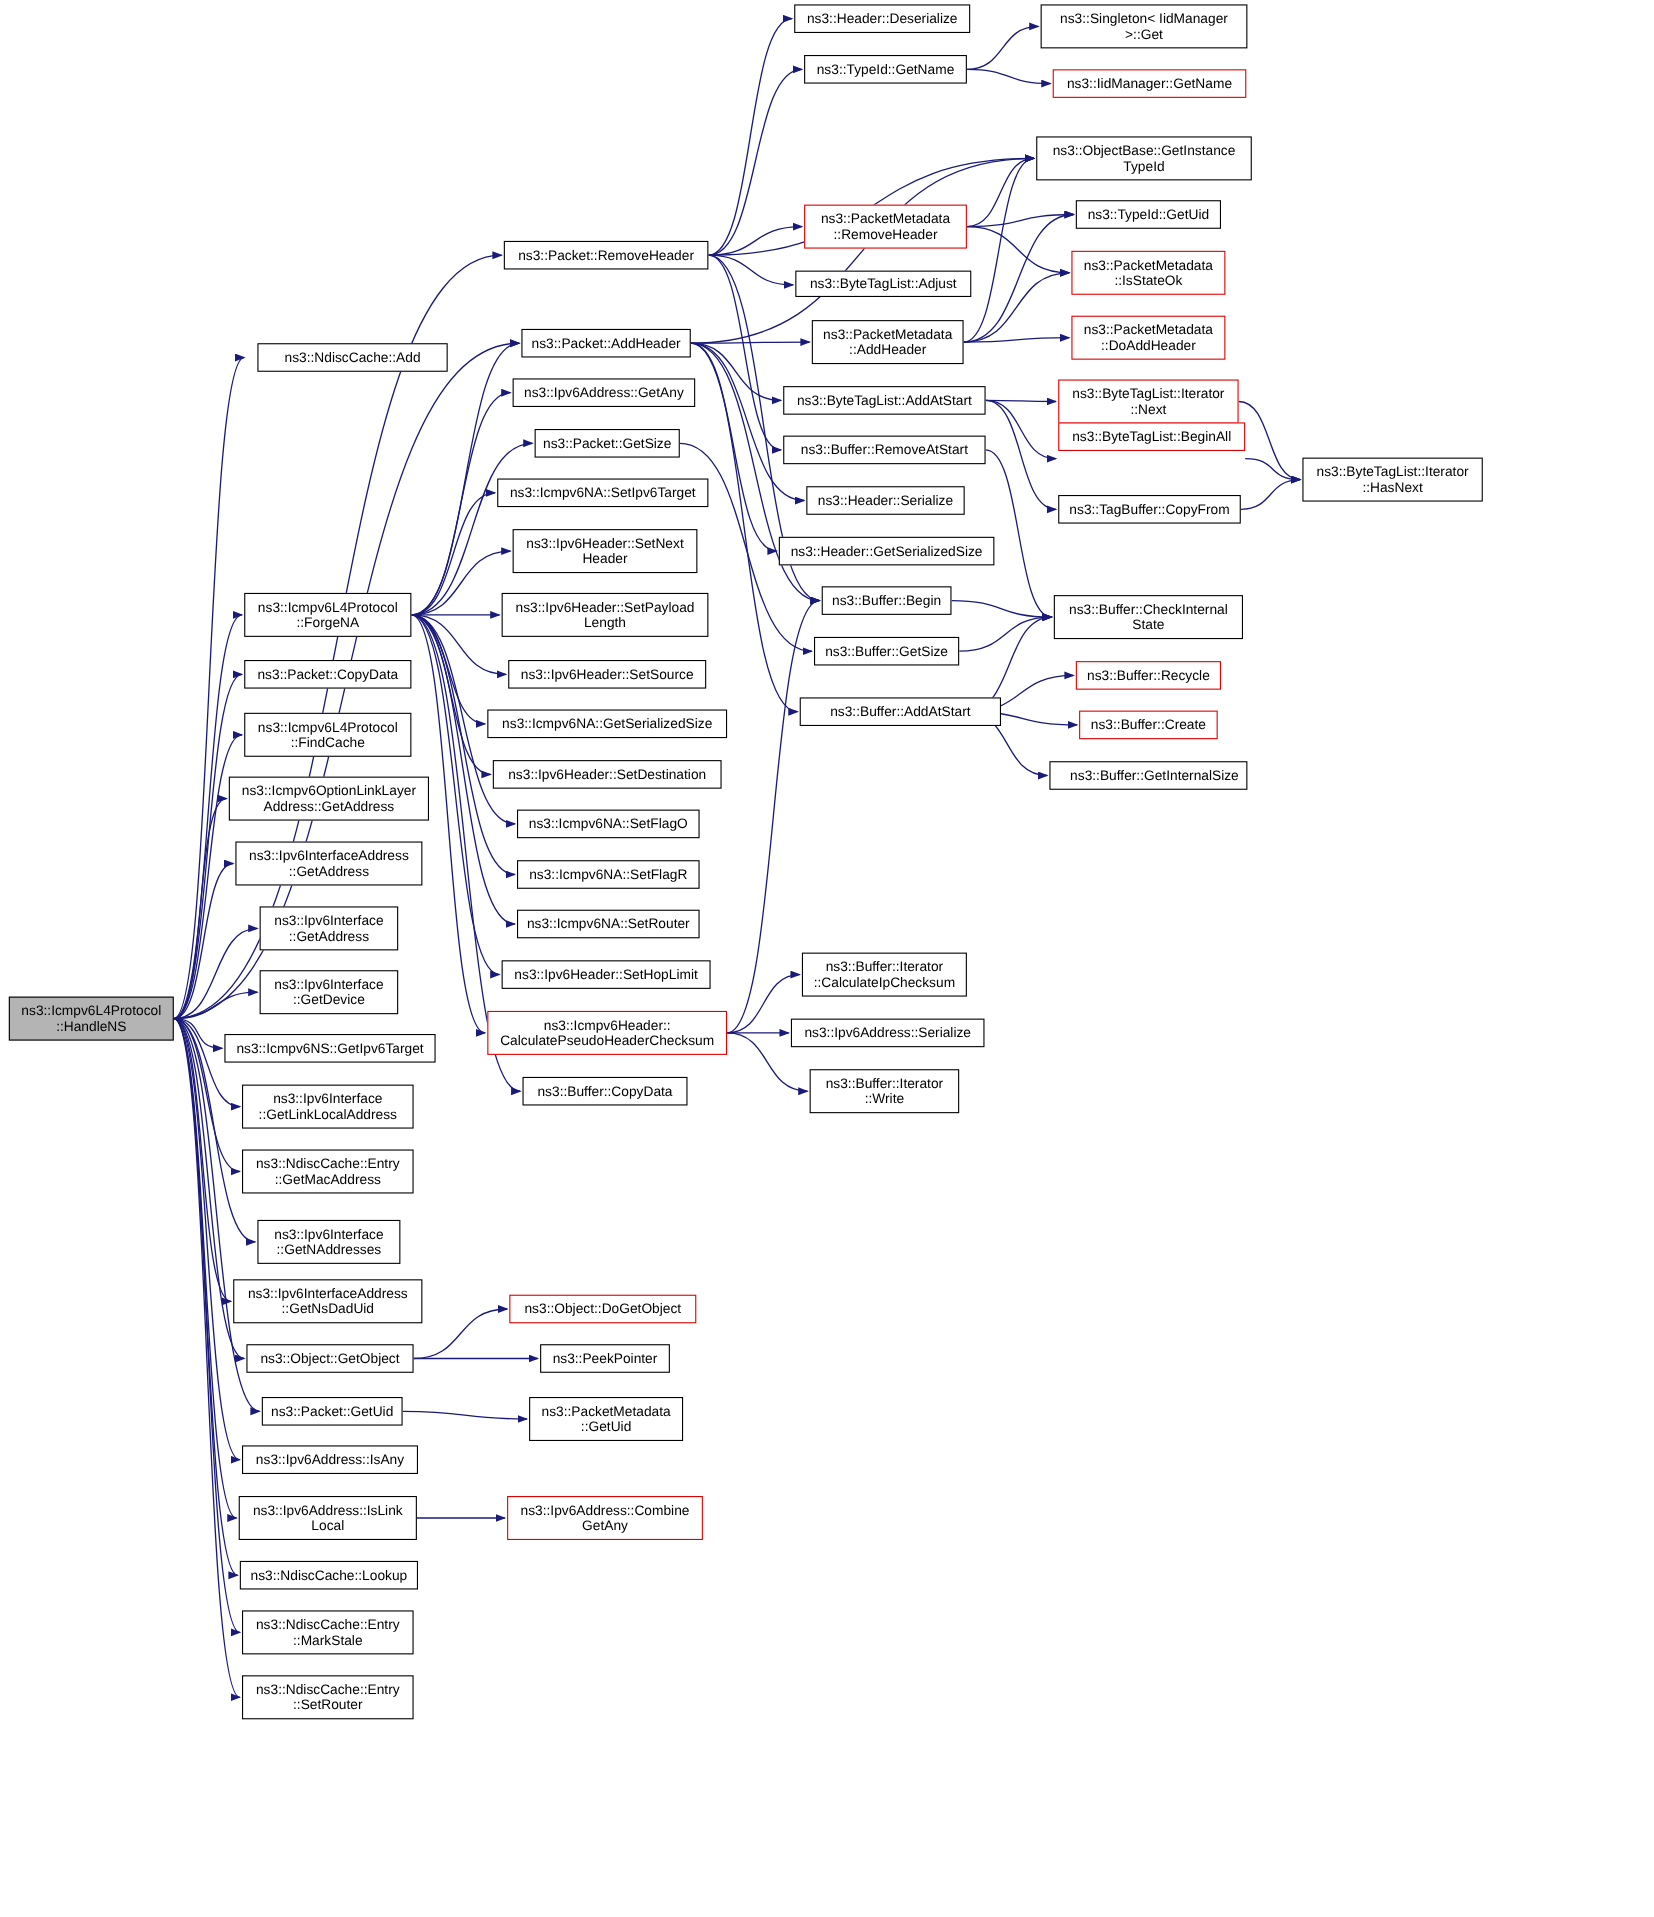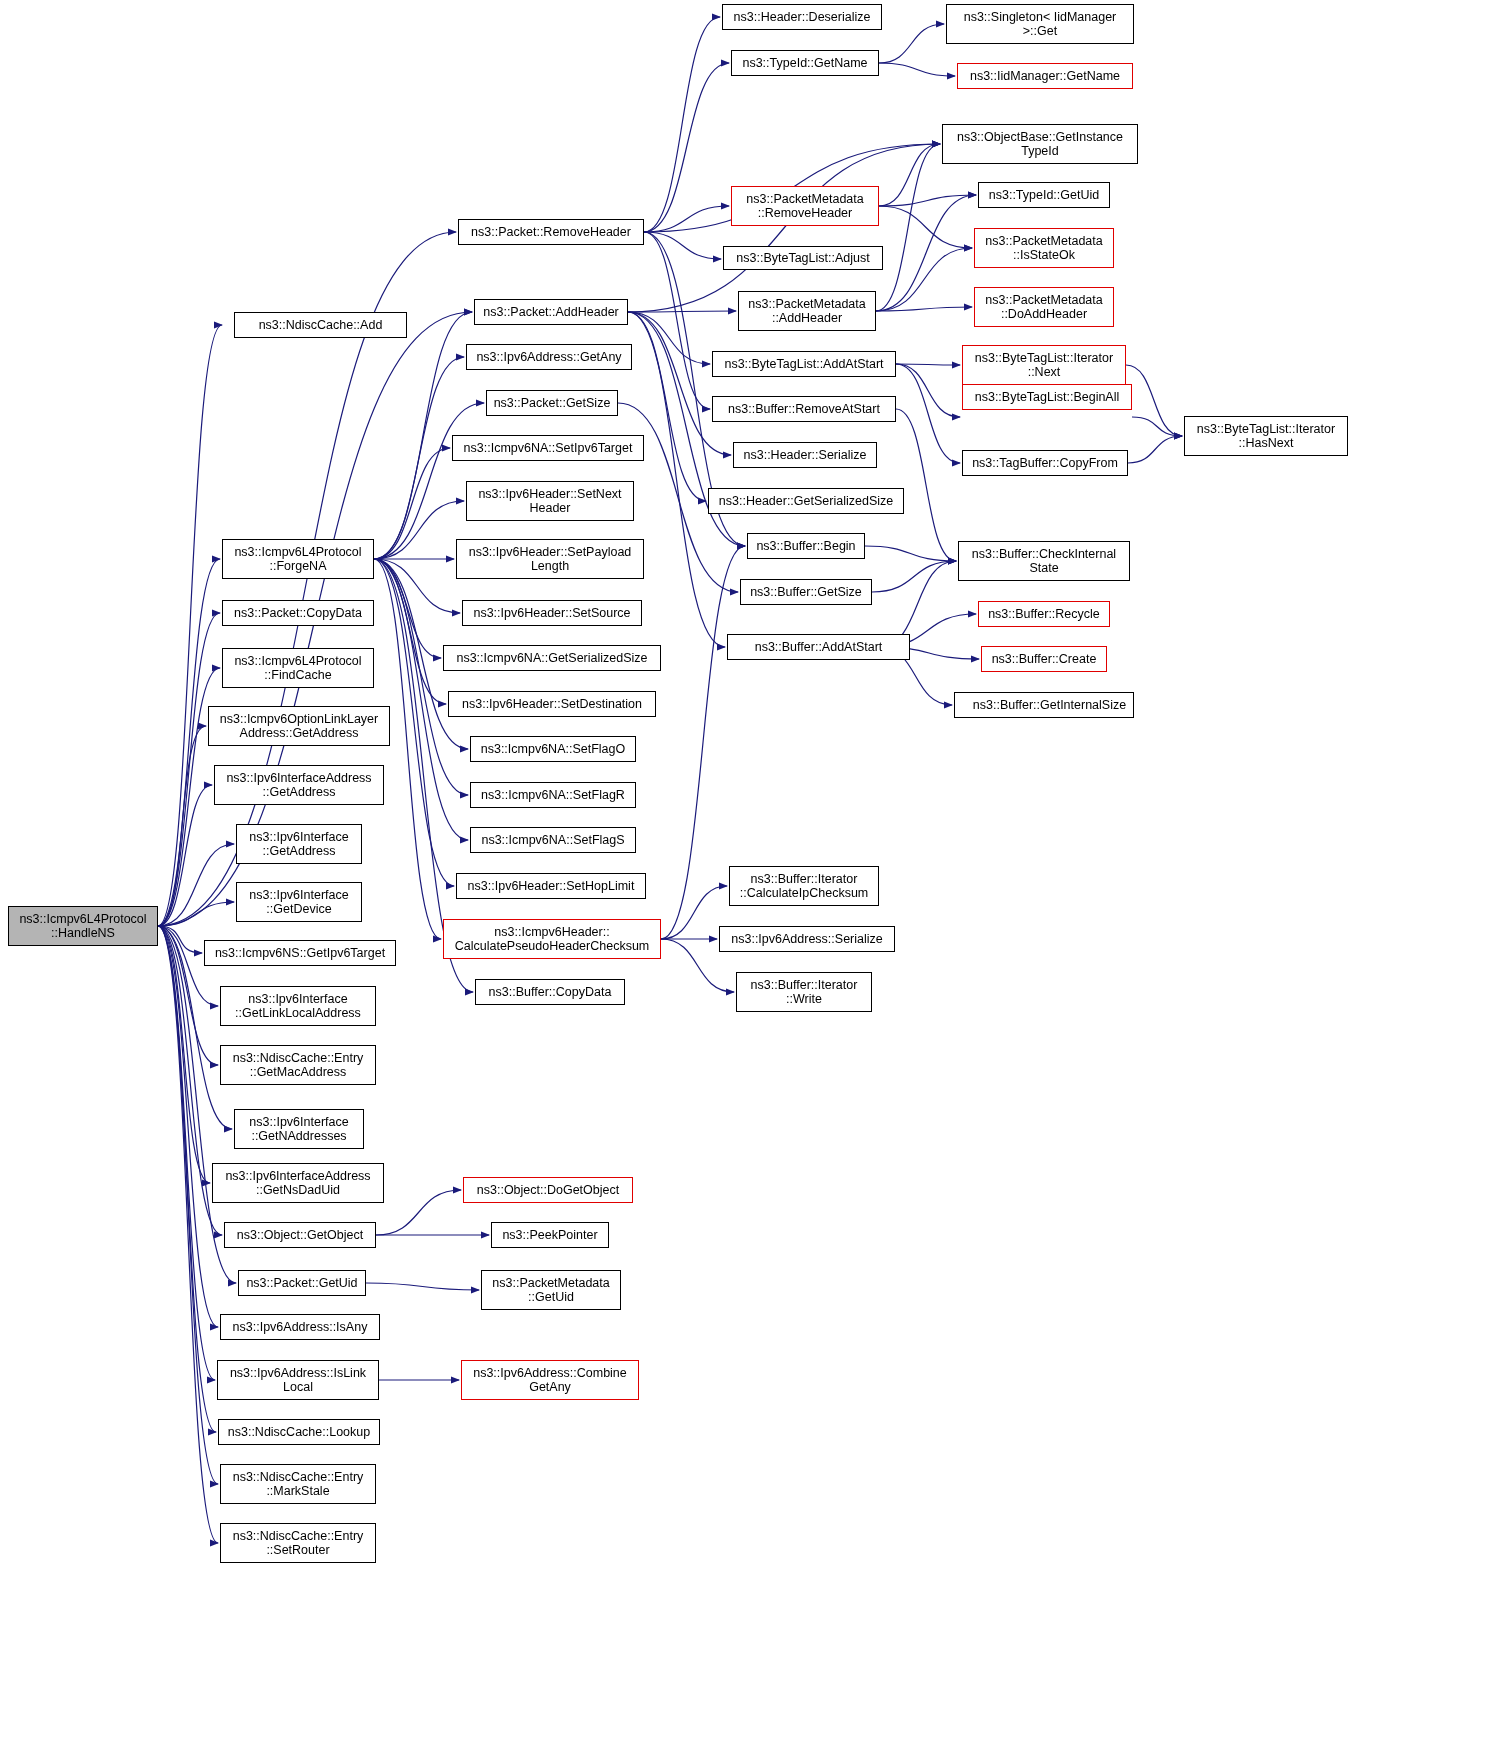--- a/index.html
+++ b/index.html
@@ -184,21 +184,21 @@
     <div class="node" style="left: 452px; top: 435px; width: 192px; height: 26px;">ns3::Icmpv6NA::SetIpv6Target</div>
     <div class="node" style="left: 466px; top: 481px; width: 168px; height: 40px;">ns3::Ipv6Header::SetNext
 Header</div>
     <div class="node" style="left: 456px; top: 539px; width: 188px; height: 40px;">ns3::Ipv6Header::SetPayload
 Length</div>
     <div class="node" style="left: 462px; top: 600px; width: 180px; height: 26px;">ns3::Ipv6Header::SetSource</div>
     <div class="node" style="left: 443px; top: 645px; width: 218px; height: 26px;">ns3::Icmpv6NA::GetSerializedSize</div>
     <div class="node" style="left: 448px; top: 691px; width: 208px; height: 26px;">ns3::Ipv6Header::SetDestination</div>
     <div class="node" style="left: 470px; top: 736px; width: 166px; height: 26px;">ns3::Icmpv6NA::SetFlagO</div>
     <div class="node" style="left: 470px; top: 782px; width: 166px; height: 26px;">ns3::Icmpv6NA::SetFlagR</div>
-    <div class="node" style="left: 470px; top: 827px; width: 166px; height: 26px;">ns3::Icmpv6NA::SetFlagS</div>
+    <div class="node" style="left: 470px; top: 827px; width: 166px; height: 26px;">ns3::Icmpv6NA::SetRouter</div>
     <div class="node" style="left: 456px; top: 873px; width: 190px; height: 26px;">ns3::Ipv6Header::SetHopLimit</div>
     <div class="node red" style="left: 443px; top: 919px; width: 218px; height: 40px;">ns3::Icmpv6Header::
 CalculatePseudoHeaderChecksum</div>
     <div class="node" style="left: 475px; top: 979px; width: 150px; height: 26px;">ns3::Buffer::CopyData</div>
     <div class="node red" style="left: 463px; top: 1177px; width: 170px; height: 26px;">ns3::Object::DoGetObject</div>
     <div class="node" style="left: 491px; top: 1222px; width: 118px; height: 26px;">ns3::PeekPointer</div>
     <div class="node" style="left: 481px; top: 1270px; width: 140px; height: 40px;">ns3::PacketMetadata
 ::GetUid</div>
     <div class="node red" style="left: 461px; top: 1360px; width: 178px; height: 40px;">ns3::Ipv6Address::Combine
 GetAny</div>

